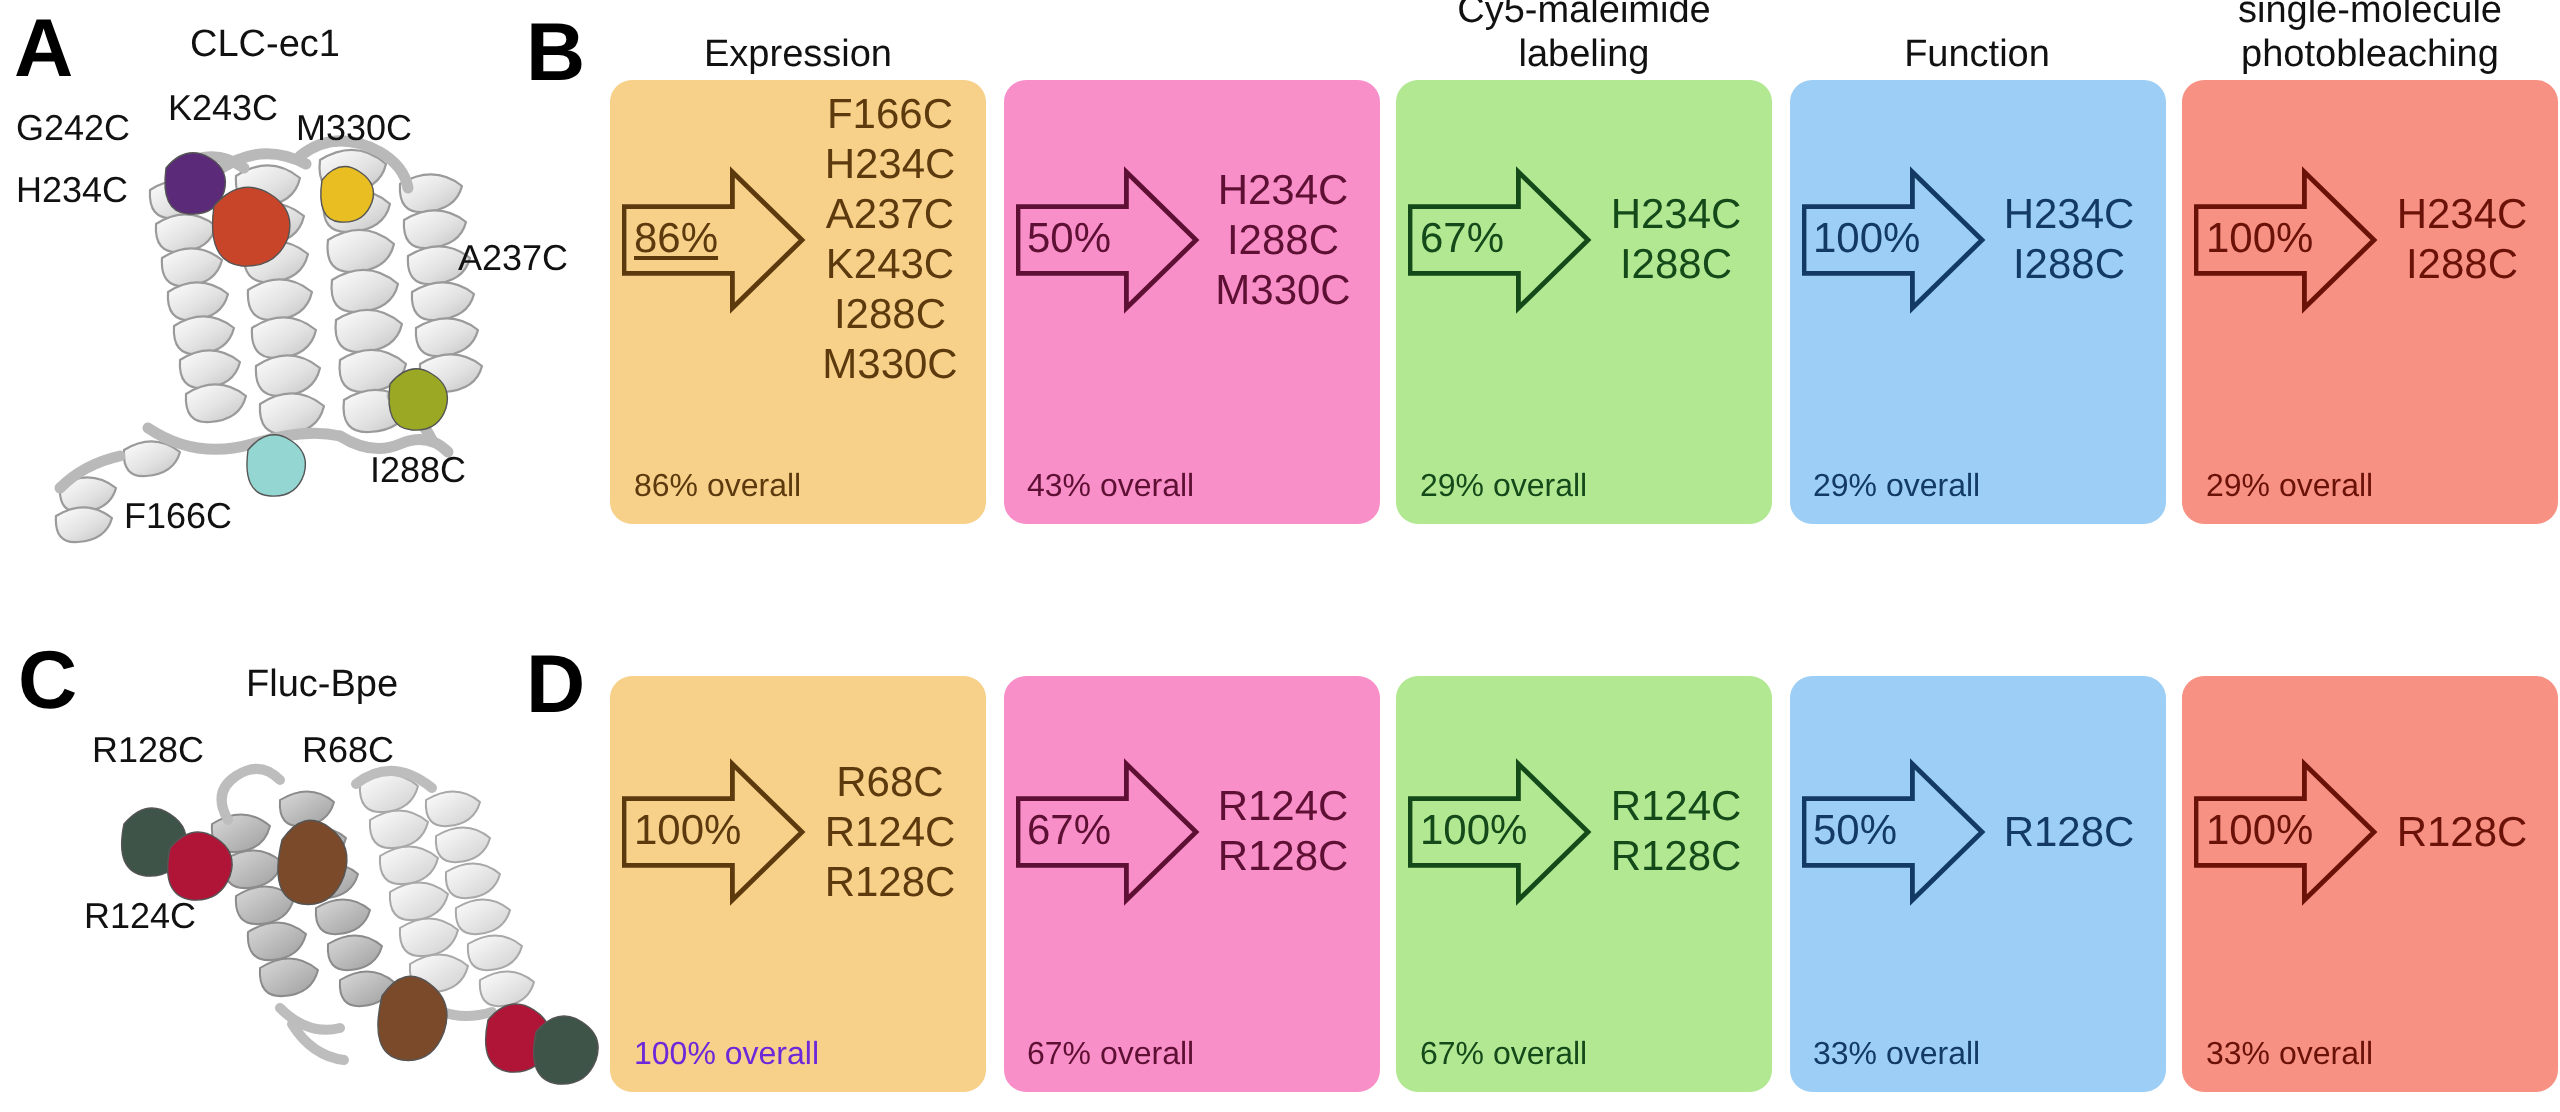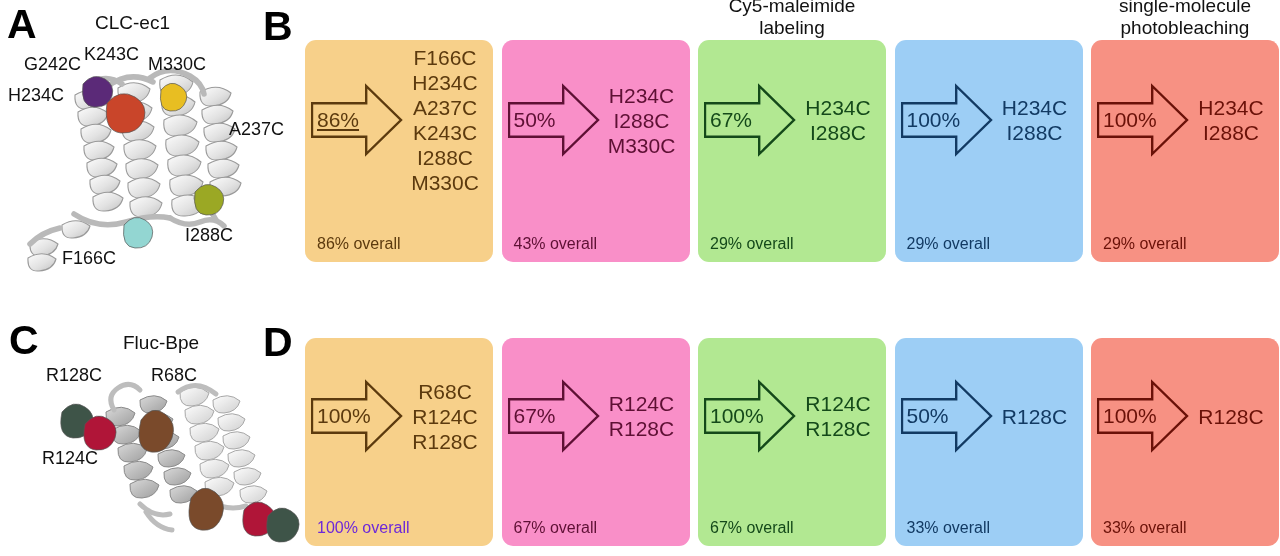--- a/index.html
+++ b/index.html
@@ -41,21 +41,21 @@
   #title-clc{left:95px;top:12px;}
   #title-fluc{left:95px;top:32px;}
 
   .res-label{
     position:absolute;
     font-size:18px;
     color:#111;
     white-space:nowrap;
   }
   
-  #lbl-g242{left:24px;  top:54px;}
+  #lbl-g242{left:8px;  top:54px;}
   #lbl-k243{left:84px; top:44px;}
   #lbl-m330{left:148px;top:54px;}
   #lbl-h234{left:8px;  top:85px;}
   #lbl-a237{left:229px;top:119px;}
   #lbl-i288{left:185px;top:225px;}
   #lbl-f166{left:62px; top:248px;}
   
   #lbl-r128{left:18px; top:65px;}
   #lbl-r68 {left:123px;top:65px;}
   #lbl-r124{left:14px; top:148px;}
@@ -269,20 +269,21 @@
     </svg>
 
     <div class="struct-title" id="title-fluc">Fluc-Bpe</div>
     <div class="res-label" id="lbl-r128">R128C</div>
     <div class="res-label" id="lbl-r68">R68C</div>
     <div class="res-label" id="lbl-r124">R124C</div>
   </div>
 
   <div class="panel-letter" id="letter-B">B</div>
   <div class="card-row" id="row-b">
+      <div class="col-header" style="left: 0px; width: 188px; top: -23px;">Expression</div>
       <div class="card" style="left: 0px; top: 0px; width: 188px; height: 222px; background: rgb(247, 208, 138);">
         <div class="card-inner">
           <div class="arrow-wrap" style="top: 42px; width: 92px; height: 76px;">
             <svg class="arrow-svg" width="92" height="76" viewBox="0 0 92 76">
               <polygon points="1,21.28 55.199999999999996,21.28 55.199999999999996,4 90,38 55.199999999999996,72 55.199999999999996,54.72 1,54.72" fill="none" stroke="#5C3A0E" stroke-width="2.4" stroke-linejoin="miter"></polygon>
             </svg>
           </div>
           <div class="arrow-pct" style="color: rgb(92, 58, 14); left: 12px; top: 69px; text-decoration: underline;">86%</div>
           <div class="hit-list" style="color: rgb(92, 58, 14); left: 98px; width: 84px; top: 5px;">F166C
 H234C
@@ -315,20 +316,21 @@
             <svg class="arrow-svg" width="92" height="76" viewBox="0 0 92 76">
               <polygon points="1,21.28 55.199999999999996,21.28 55.199999999999996,4 90,38 55.199999999999996,72 55.199999999999996,54.72 1,54.72" fill="none" stroke="#14491A" stroke-width="2.4" stroke-linejoin="miter"></polygon>
             </svg>
           </div>
           <div class="arrow-pct" style="color: rgb(20, 73, 26); left: 12px; top: 69px;">67%</div>
           <div class="hit-list" style="color: rgb(20, 73, 26); left: 98px; width: 84px; top: 55px;">H234C
 I288C</div>
           <div class="overall" style="color: rgb(20, 73, 26);">29% overall</div>
         </div>
       </div>
+      <div class="col-header" style="left: 589.5px; width: 188px; top: -23px;">Function</div>
       <div class="card" style="left: 589.5px; top: 0px; width: 188px; height: 222px; background: rgb(157, 206, 245);">
         <div class="card-inner">
           <div class="arrow-wrap" style="top: 42px; width: 92px; height: 76px;">
             <svg class="arrow-svg" width="92" height="76" viewBox="0 0 92 76">
               <polygon points="1,21.28 55.199999999999996,21.28 55.199999999999996,4 90,38 55.199999999999996,72 55.199999999999996,54.72 1,54.72" fill="none" stroke="#123A63" stroke-width="2.4" stroke-linejoin="miter"></polygon>
             </svg>
           </div>
           <div class="arrow-pct" style="color: rgb(18, 58, 99); left: 12px; top: 69px;">100%</div>
           <div class="hit-list" style="color: rgb(18, 58, 99); left: 98px; width: 84px; top: 55px;">H234C
 I288C</div>

